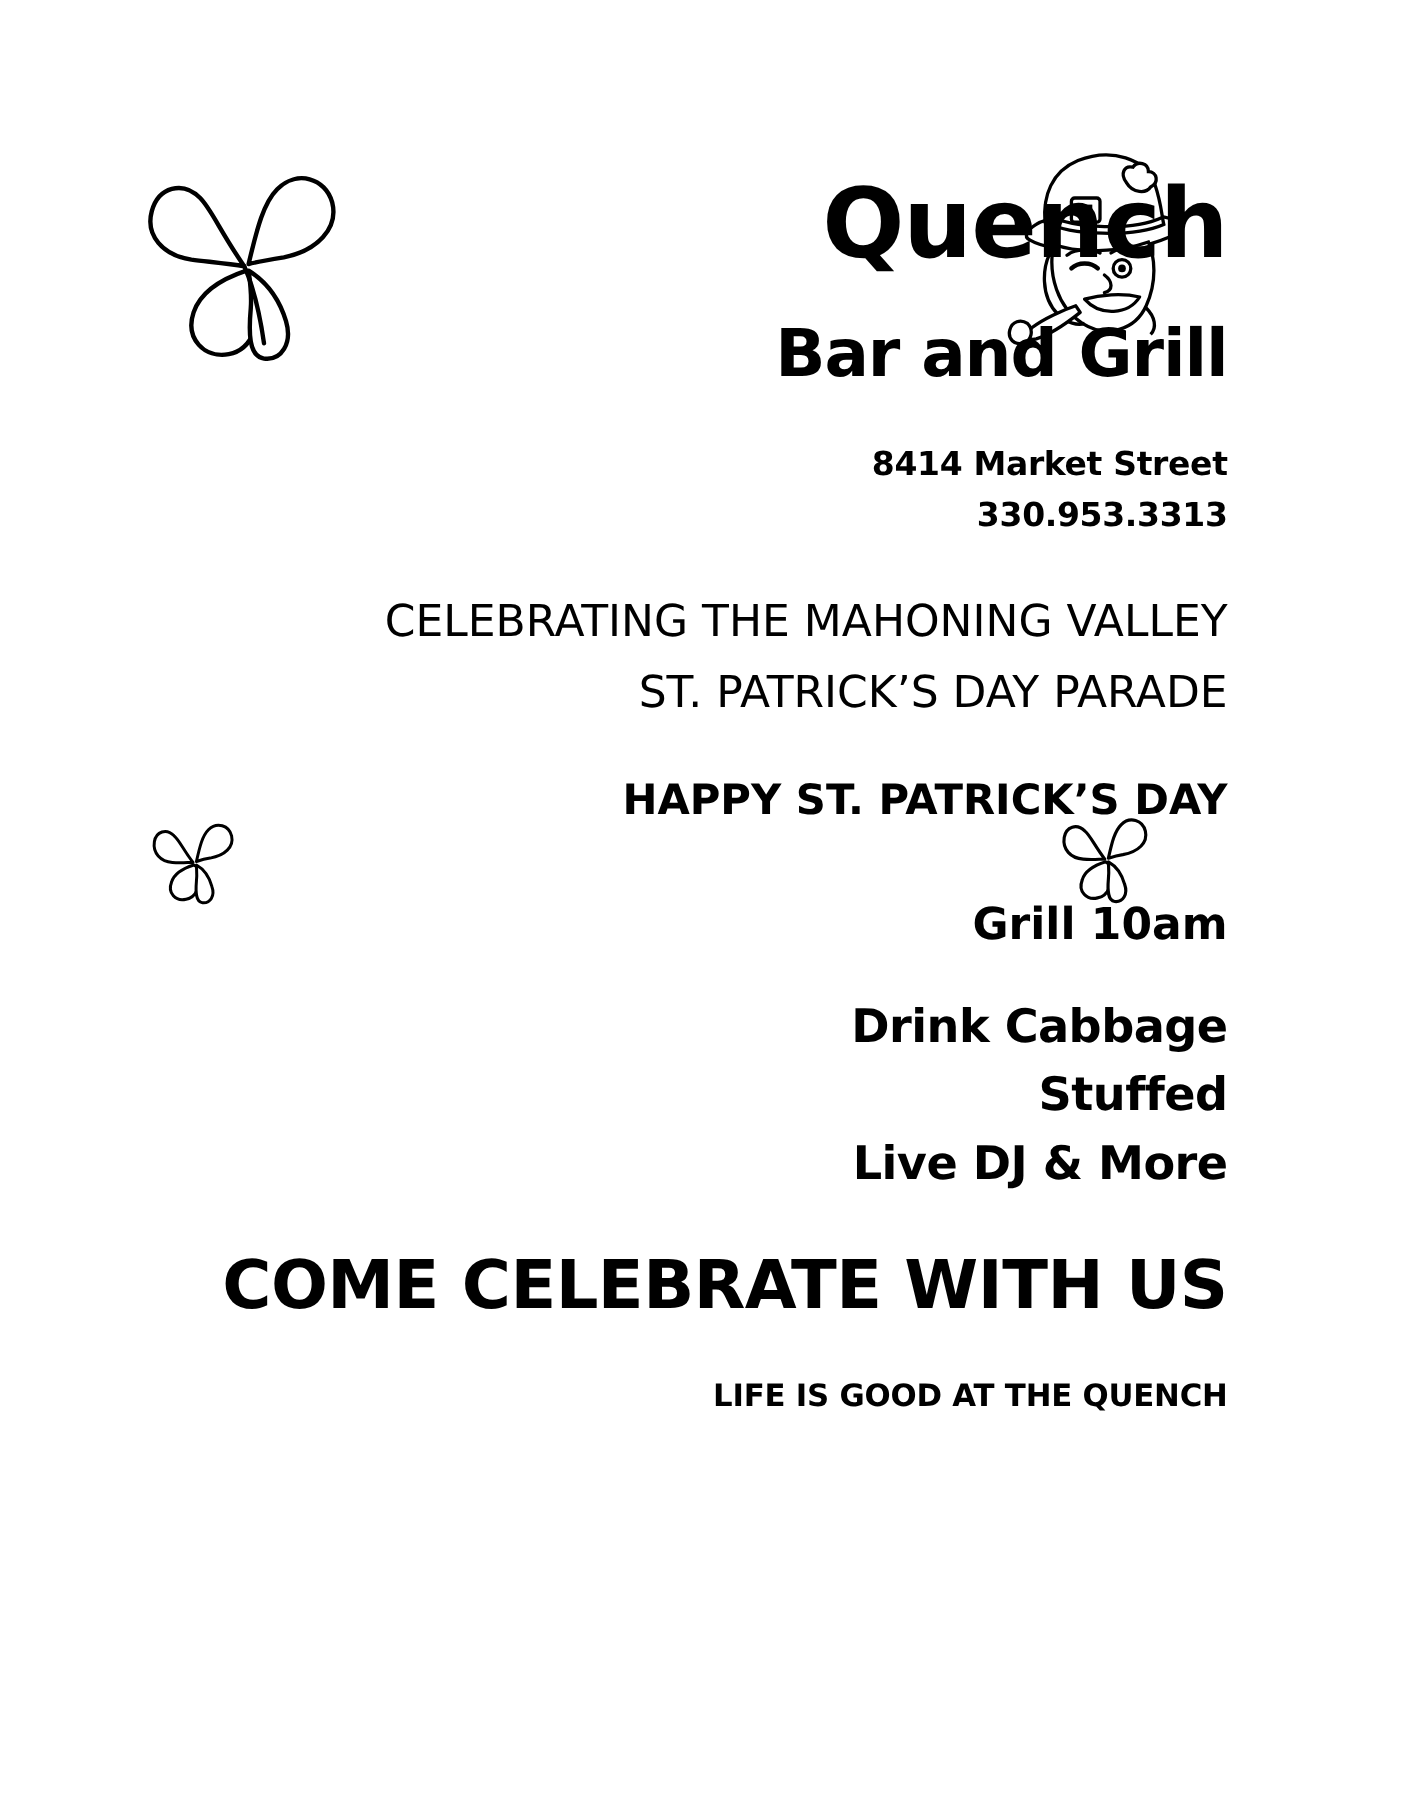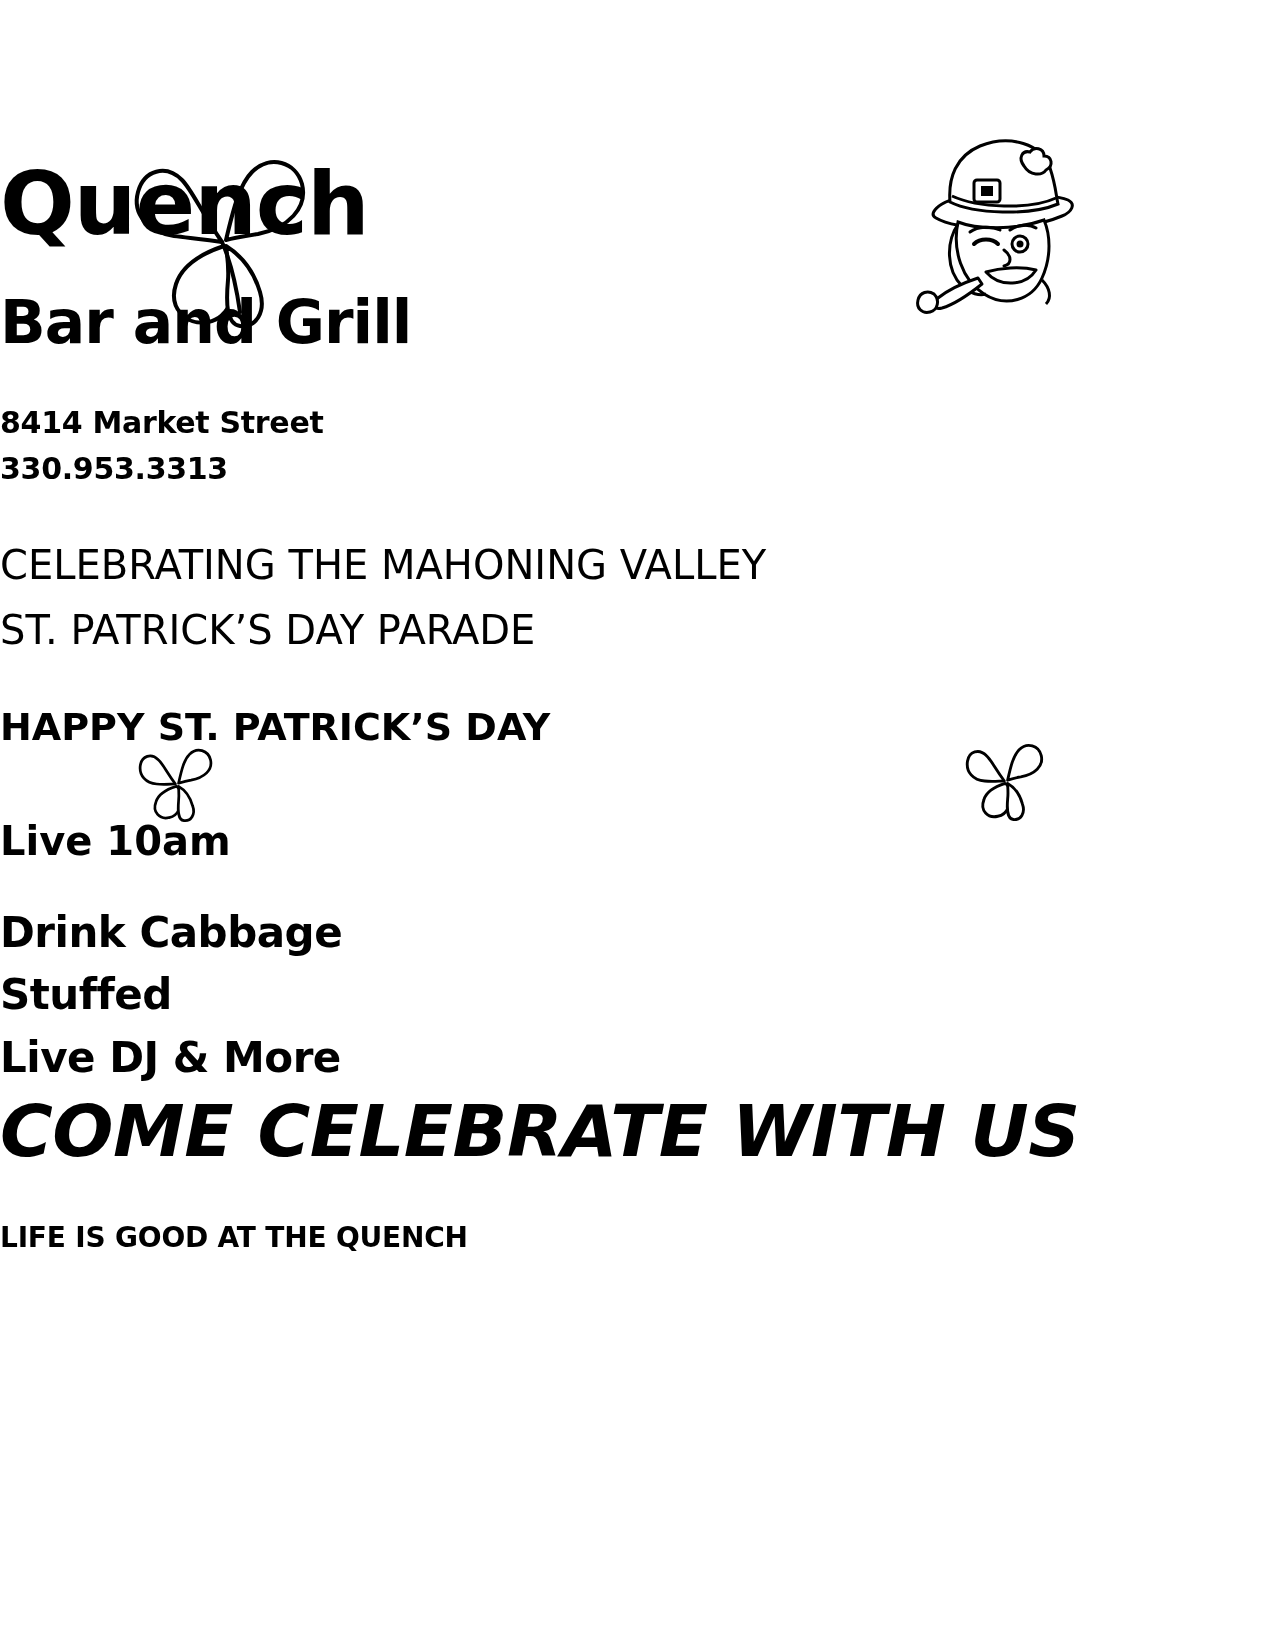--- a/index.html
+++ b/index.html
@@ -39,21 +39,22 @@
     top: 130px;
     pointer-events: none;
   }
 
   
   .content {
     position: absolute;
     left: 0;
     top: 0;
     width: 1096px;
-    text-align: left;
+    text-align: right;
+    padding-left: 20px;
   }
 
   .title-main {
     font-family: "DejaVu Sans", sans-serif;
     font-weight: bold;
     font-size: 88px;
     line-height: 1.0;
     letter-spacing: -1px;
     margin-top: 160px;
   }
@@ -105,25 +106,25 @@
   .specials {
     margin-top: 38px;
     font-family: "DejaVu Sans", sans-serif;
     font-weight: bold;
     font-size: 42px;
     line-height: 1.48;
     letter-spacing: -0.5px;
   }
 
   .come-celebrate {
-    font-family: "DejaVu Sans", sans-serif;
-    font-weight: bold;
-    font-size: 72px;
+    margin-top: 44px;
+    font-family: "DejaVu Sans", sans-serif;
+    font-weight: bold;
+    font-size: 61px;
     letter-spacing: -0.5px;
-    font-style: italic;
   }
 
   .tagline {
     margin-top: 48px;
     font-family: "DejaVu Sans", sans-serif;
     font-weight: bold;
     font-size: 28px;
     letter-spacing: -0.2px;
   }
 </style>
@@ -207,21 +208,21 @@
 
     <div class="celebrate-block">
       <div>CELEBRATING THE  MAHONING VALLEY</div>
       <div>ST. PATRICK’S DAY PARADE</div>
     </div>
 
     <div class="happy-block">
       <div>HAPPY ST. PATRICK’S DAY</div>
     </div>
 
-    <div class="open-line">Live 10am</div>
+    <div class="open-line">Grill 10am</div>
 
     <div class="specials">
       <div>Drink Cabbage</div>
       <div>Stuffed</div>
       <div>Live DJ &amp; More</div>
     </div>
 
     <div class="come-celebrate">COME CELEBRATE WITH US</div>
 
     <div class="tagline">LIFE IS GOOD AT THE QUENCH</div>

